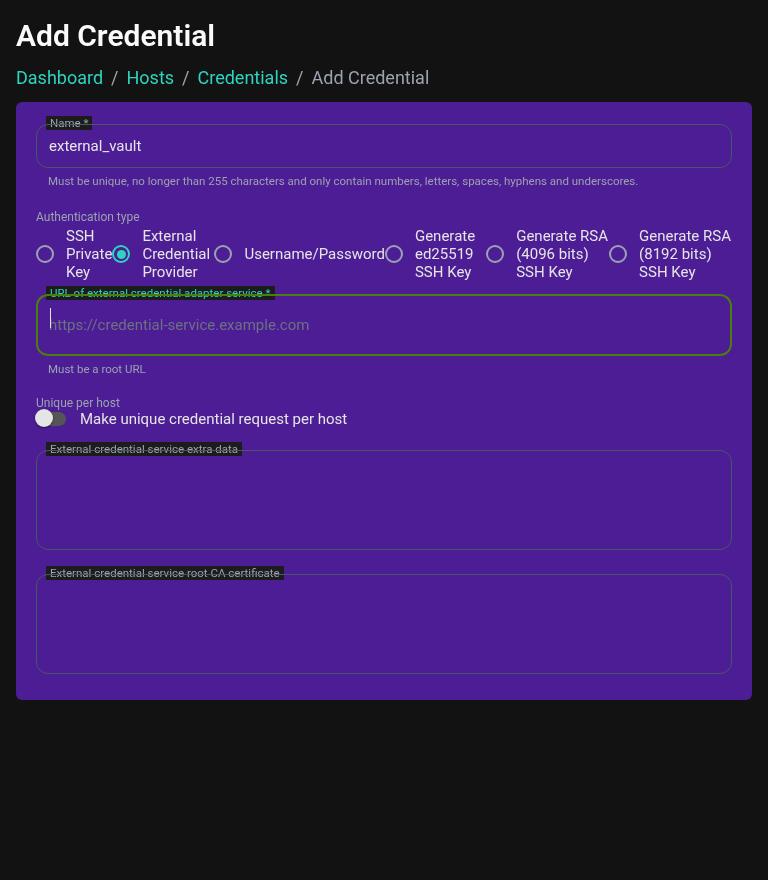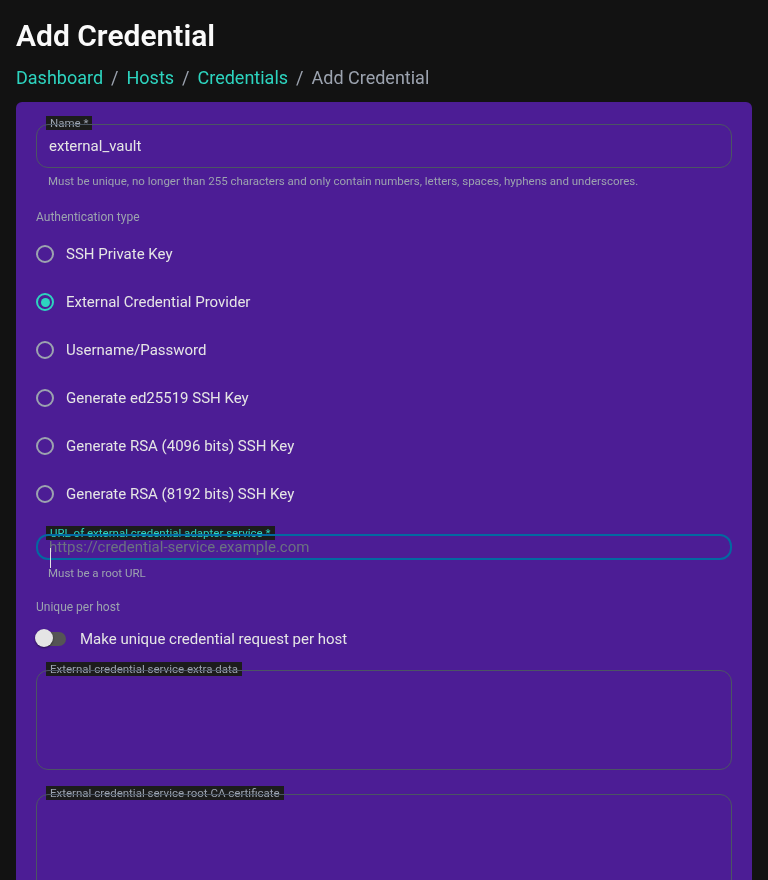--- a/index.html
+++ b/index.html
@@ -51,22 +51,22 @@
     margin-bottom: 6px;
   }
   .field .outline {
     position: relative;
     border: 1px solid #4b5563;
     border-radius: 12px;
     padding: 12px 12px;
     background: transparent;
   }
   .field .outline.focused {
-    border: 2px solid #0369a1;
-    padding: 2px 11px;
+    border: 2px solid #4d7c0f;
+    padding: 20px 11px;
   }
   .field .float-label {
     position: absolute;
     top: -8px;
     left: 10px;
     background: #1c1c1c;
     padding: 0 4px;
     font-size: 11.5px;
     color: #9ca3af;
     line-height: 14px;
@@ -96,22 +96,22 @@
   }
 
   .section-label {
     font-size: 12px;
     color: #9ca3af;
     margin: 22px 0 12px 0;
   }
 
   .radio-group {
     display: flex;
-    flex-direction: column;
-    gap: 12px;
+    flex-direction: row;
+    gap: 0px;
   }
   .radio-option {
     display: flex;
     align-items: center;
     gap: 12px;
     height: 36px;
     cursor: pointer;
   }
   .radio-circle {
     width: 18px;
@@ -134,21 +134,21 @@
   }
   .radio-label {
     font-size: 15px;
     color: #e5e5e5;
   }
 
   .toggle-row {
     display: flex;
     align-items: center;
     gap: 14px;
-    margin-top: 16px;
+    margin-top: 0;
     margin-bottom: 22px;
   }
   .toggle {
     position: relative;
     width: 30px;
     height: 14px;
     background: #555;
     border-radius: 999px;
     flex-shrink: 0;
     cursor: pointer;

